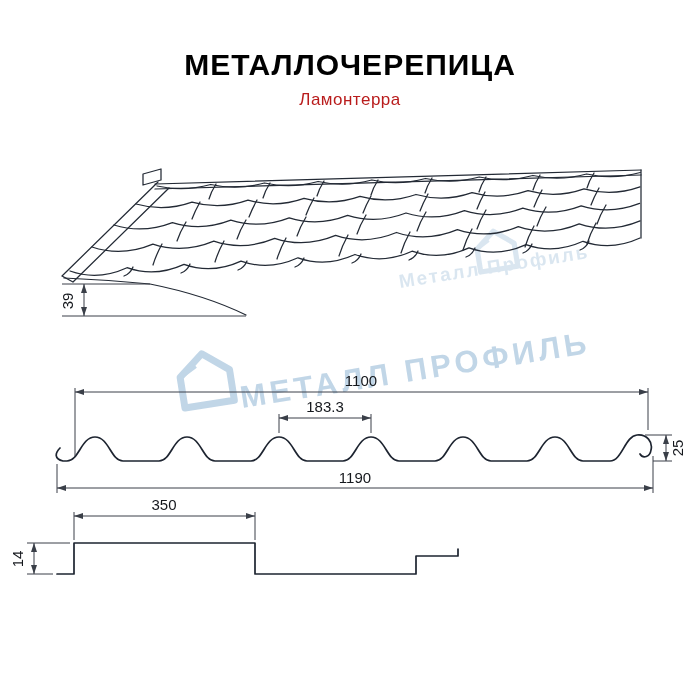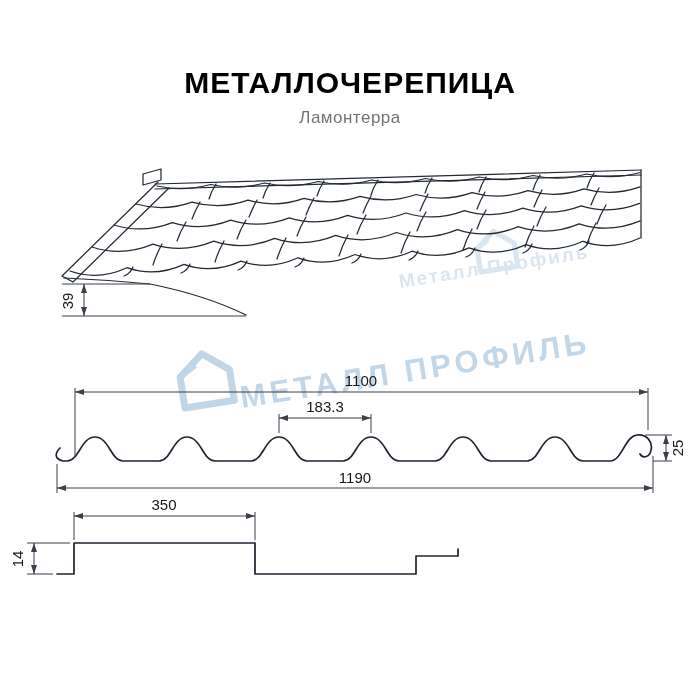--- a/index.html
+++ b/index.html
@@ -1,25 +1,25 @@
 <!DOCTYPE html>
 <html><head>
 <meta charset="utf-8">
 <style>
   html,body{margin:0;padding:0;background:#fff;}
   .page{
     position:relative;width:700px;height:700px;background:#ffffff;
     font-family:"Liberation Sans",sans-serif;overflow:hidden;
   }
-  .header{position:absolute;top:66px;left:0;width:700px;text-align:center;}
+  .header{position:absolute;top:48px;left:0;width:700px;text-align:center;}
   .title{
     margin:0;font-size:30px;font-weight:bold;letter-spacing:1px;color:#000;
   }
   .subtitle{
-    margin:8px 0 0 0;font-size:17px;font-weight:normal;letter-spacing:.5px;color:#737373;
+    margin:8px 0 0 0;font-size:17px;font-weight:normal;letter-spacing:.5px;color:#b91c1c;
   }
   svg{position:absolute;top:0;left:0;}
   .draw{stroke:#232a35;stroke-width:1.25;fill:none;stroke-linecap:round;stroke-linejoin:round;}
   .outline{stroke:#1d2430;stroke-width:1.7;fill:none;stroke-linecap:round;stroke-linejoin:round;}
   .dimline{stroke:#3a3f48;stroke-width:1;fill:none;}
   .arrow{fill:#3a3f48;stroke:none;}
   .dimtext{font-family:"Liberation Sans",sans-serif;font-size:15px;fill:#15181d;}
   .wm-text{font-family:"Liberation Sans",sans-serif;font-weight:bold;}
 </style>
 </head>

